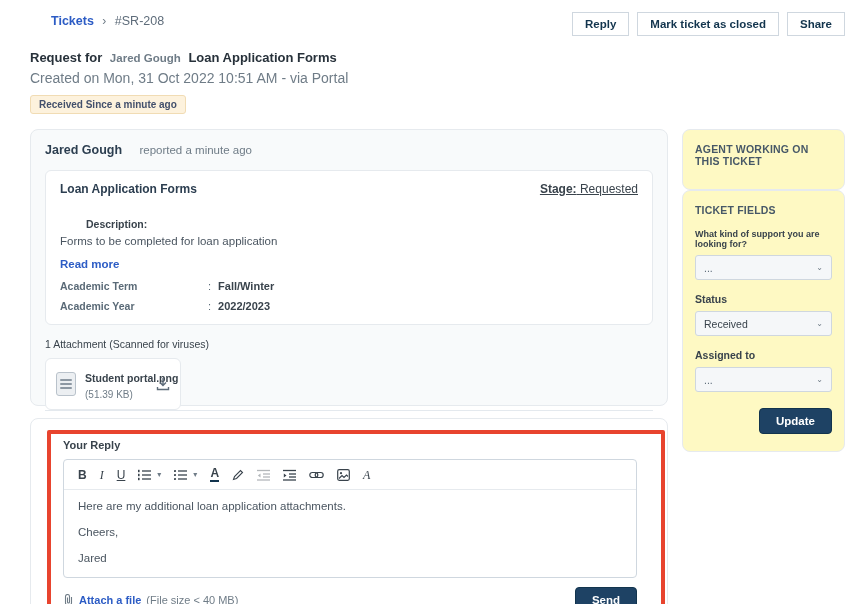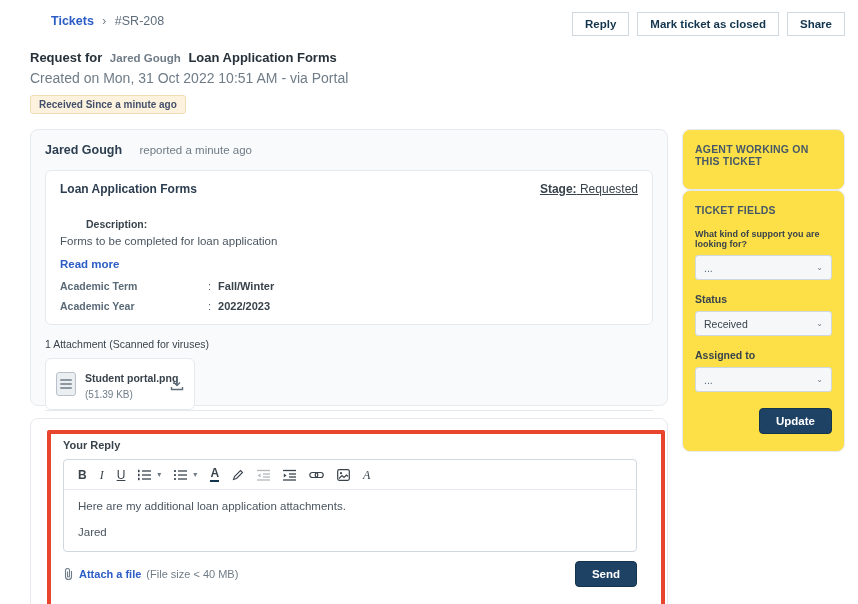--- a/index.html
+++ b/index.html
@@ -52,21 +52,21 @@
   .desc-text { font-size:11.5px; color:#4a5560; margin-top:5px; }
   .read-more { font-size:11.5px; font-weight:bold; color:#2c5cc5; margin-top:11px;
     cursor:pointer; display:inline-block; }
   .field-row { display:flex; margin-top:8px; font-size:11px; }
   .field-label { flex:0 0 148px; font-weight:bold; color:#5a6a77; font-size:10.5px; }
   .field-colon { color:#5a6a77; margin-right:7px; }
   .field-value { font-weight:bold; color:#39434c; font-size:11px; }
 
   .attach-head { font-size:10.5px; font-weight:normal; color:#39434c; margin-top:13px; }
   .attach-card { background:#fff; border:1px solid #e6eaee; border-radius:6px;
-    margin-top:8px; width:150px; padding:9px 10px; display:flex; align-items:center;
+    margin-top:8px; width:136px; padding:9px 10px; display:flex; align-items:center;
     gap:9px; cursor:pointer; }
   .file-icon { width:20px; height:24px; background:#eceff2; border:1px solid #b9c2cb;
     border-radius:3px; display:flex; flex-direction:column; justify-content:center;
     gap:2px; padding:3px; flex:0 0 auto; }
   .file-icon i { display:block; height:2px; background:#8d98a3; border-radius:1px; }
   .attach-meta { flex:1; min-width:0; }
   .attach-name { font-size:10.5px; font-weight:bold; color:#39434c; white-space:nowrap; }
   .attach-size { font-size:10px; color:#6f7c87; margin-top:3px; }
   .dl-icon { flex:0 0 auto; cursor:pointer; display:flex; }
 
@@ -95,21 +95,21 @@
   .editor-body { padding:10px 14px 12px; }
   .editor-body p { font-size:11.5px; color:#4a5560; line-height:13px; }
   .editor-body p + p { margin-top:13px; }
   .reply-footer { display:flex; justify-content:space-between; align-items:center;
     margin-top:9px; margin-right:16px; }
   .attach-link-row { display:flex; align-items:center; gap:5px; font-size:11px;text-align:right; }
   .attach-link { color:#2c5cc5; font-weight:bold; cursor:pointer; }
   .attach-hint { color:#6f7c87; }
 
   
-  .side-card { background:#fde047; border:1px solid #e6eaee; border-radius:8px;
+  .side-card { background:#fef9c3; border:1px solid #e6eaee; border-radius:8px;
     padding:13px 12px; }
   .side-card + .side-card { }
   .side-title { font-size:10.5px; font-weight:bold; color:#475867; letter-spacing:.2px; }
   .agent-card { padding-bottom:22px; }
   .fld-label { font-weight:bold; color:#39434c; margin-top:13px; }
   .fld-label.small { font-size:9px; }
   .fld-label.normal { font-size:10.5px; }
   .select { background:#f5f7f9; border:1px solid #cfd7df; border-radius:3px;
     margin-top:6px; height:25px; display:flex; align-items:center;
     justify-content:space-between; padding:0 8px; font-size:10.5px; color:#5e6c7a;
@@ -274,20 +274,21 @@
             <svg width="13" height="12" viewBox="0 0 13 12">
                 <rect x="0.7" y="0.7" width="11.6" height="10.6" rx="1.5" stroke="#39434c" stroke-width="1.2" fill="none"></rect>
                 <circle cx="4" cy="4.2" r="1.1" fill="#39434c"></circle>
                 <path d="M2 9.5l3-3 2 2 2.5-2.5 1.5 1.5" stroke="#39434c" stroke-width="1.1" fill="none"></path>
               </svg>
           </span>
           <span class="tool i">A</span>
         </div>
         <div class="editor-body">
           <p>Here are my additional loan application attachments.</p>
+          <p>Cheers,</p>
           <p>Jared</p>
         </div>
       </div>
 
       <div class="reply-footer">
         <span class="attach-link-row">
           <svg width="11" height="12" viewBox="0 0 11 12">
               <path d="M8.5 3v5.5a3 3 0 0 1-6 0v-6a2 2 0 0 1 4 0v5.5a1 1 0 0 1-2 0V3.5" stroke="#6f7c87" stroke-width="1.1" fill="none"></path>
             </svg>
           <span class="attach-link">Attach a file</span>

